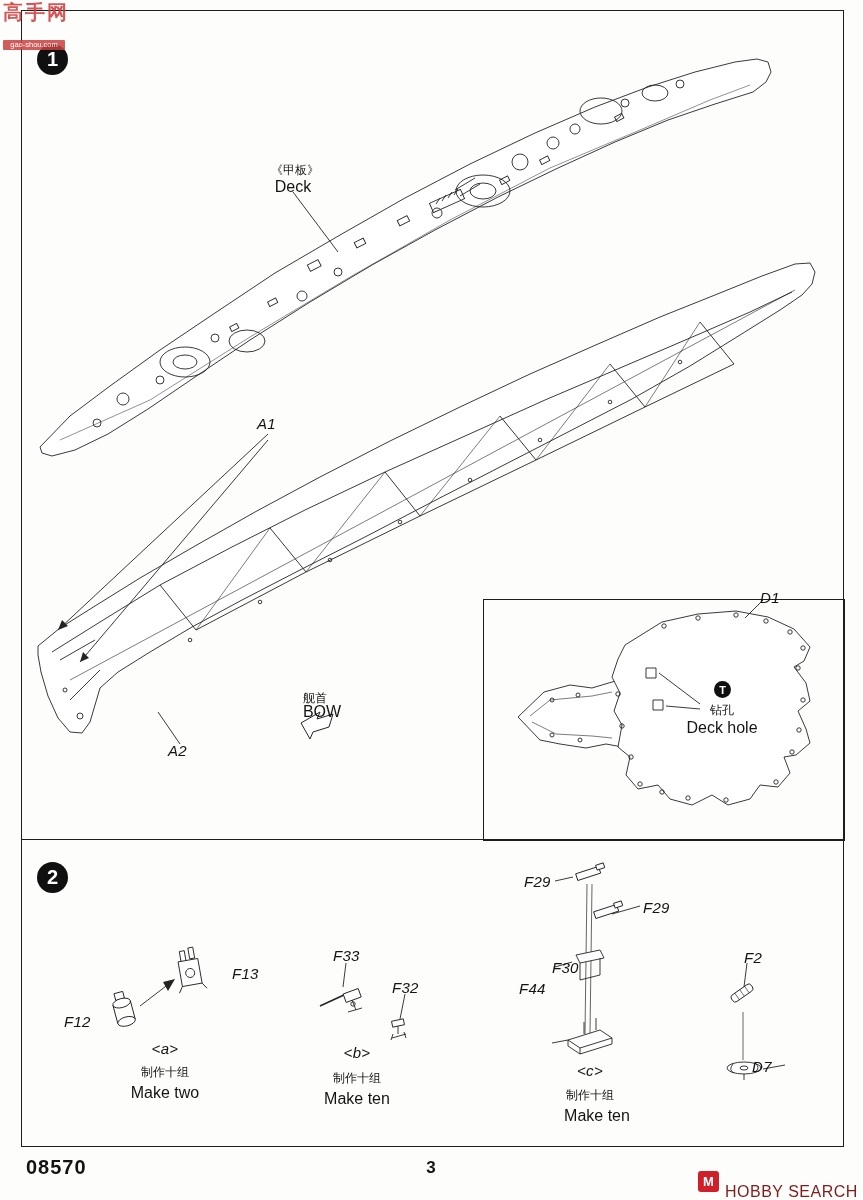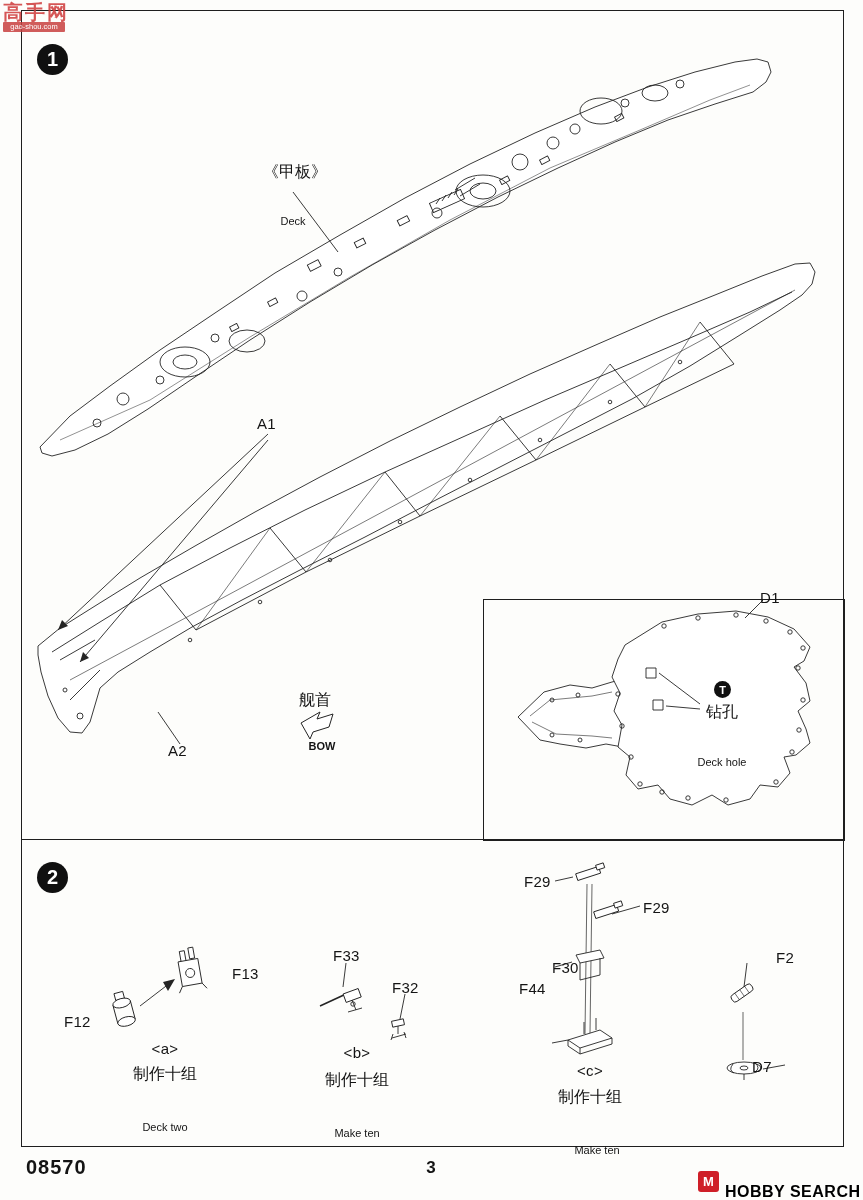--- a/index.html
+++ b/index.html
@@ -12,45 +12,45 @@
   .abs{position:absolute;}
   .frame{left:21px;top:10px;width:821px;height:1135px;border:1.6px solid #1e1e1e;}
   .divider{left:21px;top:839px;width:824px;height:0;border-top:1.6px solid #1e1e1e;}
   .inset-box{left:483px;top:599px;width:360px;height:240px;border:1.4px solid #1e1e1e;background:transparent;}
   .badge{
     width:31px;height:31px;border-radius:50%;background:#101010;color:#fff;
     display:flex;align-items:center;justify-content:center;
     font-size:20px;font-weight:bold;z-index:3;
   }
   .lbl{position:absolute;z-index:2;white-space:nowrap;}
-  .code{font-size:15px;letter-spacing:.3px;}
-  .cn{font-size:16px;}
-  .en{font-size:11px;margin-top:37px;}
+  .code{font-size:15px;letter-spacing:.3px;font-style:italic;}
+  .cn{font-size:12px;}
+  .en{font-size:16px;}
   .ctr{transform:translateX(-50%);}
   .tcircle{
     width:17px;height:17px;border-radius:50%;background:#101010;color:#fff;
     display:flex;align-items:center;justify-content:center;
     font-size:11px;font-weight:bold;z-index:2;
   }
   .art{position:absolute;left:0;top:0;z-index:1;}
   
   .wm{left:3px;top:2px;z-index:6;color:#cf3a3a;line-height:1;}
   .wm-title{font-size:20px;font-weight:bold;letter-spacing:2px;opacity:.85;}
-  .wm-bar{margin-top:0;background:#c94040;color:#fff;font-size:7.5px;
+  .wm-bar{margin-top:18px;background:#c94040;color:#fff;font-size:7.5px;
           padding:1px 3px;width:56px;text-align:center;opacity:.85;border-radius:1px;}
   
   .kit{left:26px;top:1156px;font-size:20px;font-weight:bold;letter-spacing:1px;}
   .page-num{left:431px;top:1158px;font-size:17px;font-weight:bold;transform:translateX(-50%);}
   .logo{left:698px;top:1161px;display:flex;align-items:center;gap:6px;}
   .logo-icon{
     width:21px;height:21px;background:#cf1f28;border-radius:3px;color:#fff;
     display:flex;align-items:center;justify-content:center;
     font-size:13px;font-weight:bold;
   }
-  .logo-text{font-size:16px;font-weight:bold;color:#000000;letter-spacing:.5px;margin-top:22px;}
+  .logo-text{font-size:16px;font-weight:normal;color:#7f1d1d;letter-spacing:.5px;margin-top:22px;}
 </style>
 </head>
 <body>
 
 <div class="abs frame"></div>
 <div class="abs divider"></div>
 <div class="abs inset-box"></div>
 
 <svg class="art" width="863" height="1200" viewBox="0 0 863 1200">
 
@@ -228,50 +228,50 @@
 </div>
 <div class="abs badge" style="left:37px;top:862px">
   <span>2</span>
 </div>
 
 <div class="lbl cn ctr" style="left:295px;top:162px">《甲板》</div>
 <div class="lbl en ctr" style="left:293px;top:178px">Deck</div>
 <div class="lbl code" style="left:257px;top:415px">A1</div>
 <div class="lbl code" style="left:168px;top:742px">A2</div>
 <div class="lbl cn ctr" style="left:315px;top:690px">舰首</div>
-<div class="lbl en ctr" style="left:322px;top:703px;font-weight:bold">BOW</div>
+<div class="lbl en ctr" style="left:322px;top:703px;font-weight:normal">BOW</div>
 
 <div class="lbl code" style="left:760px;top:589px">D1</div>
 <div class="abs tcircle" style="left:714px;top:681px">
   <span>T</span>
 </div>
 <div class="lbl cn ctr" style="left:722px;top:702px">钻孔</div>
 <div class="lbl en ctr" style="left:722px;top:719px">Deck hole</div>
 
 <div class="lbl code" style="left:64px;top:1013px">F12</div>
 <div class="lbl code" style="left:232px;top:965px">F13</div>
 <div class="lbl code ctr" style="left:165px;top:1040px">&lt;a&gt;</div>
 <div class="lbl cn ctr" style="left:165px;top:1064px">制作十组</div>
-<div class="lbl en ctr" style="left:165px;top:1084px">Deck two</div>
+<div class="lbl en ctr" style="left:165px;top:1084px">Make two</div>
 
 <div class="lbl code" style="left:333px;top:947px">F33</div>
 <div class="lbl code" style="left:392px;top:979px">F32</div>
 <div class="lbl code ctr" style="left:357px;top:1044px">&lt;b&gt;</div>
 <div class="lbl cn ctr" style="left:357px;top:1070px">制作十组</div>
 <div class="lbl en ctr" style="left:357px;top:1090px">Make ten</div>
 
 <div class="lbl code" style="left:524px;top:873px">F29</div>
 <div class="lbl code" style="left:643px;top:899px">F29</div>
 <div class="lbl code" style="left:552px;top:959px">F30</div>
 <div class="lbl code" style="left:519px;top:980px">F44</div>
 <div class="lbl code ctr" style="left:590px;top:1062px">&lt;c&gt;</div>
 <div class="lbl cn ctr" style="left:590px;top:1087px">制作十组</div>
 <div class="lbl en ctr" style="left:597px;top:1107px">Make ten</div>
 
-<div class="lbl code" style="left:776px;top:949px">F2</div>
+<div class="lbl code" style="left:744px;top:949px">F2</div>
 <div class="lbl code" style="left:752px;top:1058px">D7</div>
 
 <div class="abs wm">
   <div class="wm-title">高手网</div>
   <div class="wm-bar">gao-shou.com</div>
 </div>
 
 <div class="lbl kit">08570</div>
 <div class="lbl page-num">3</div>
 <div class="abs logo">

